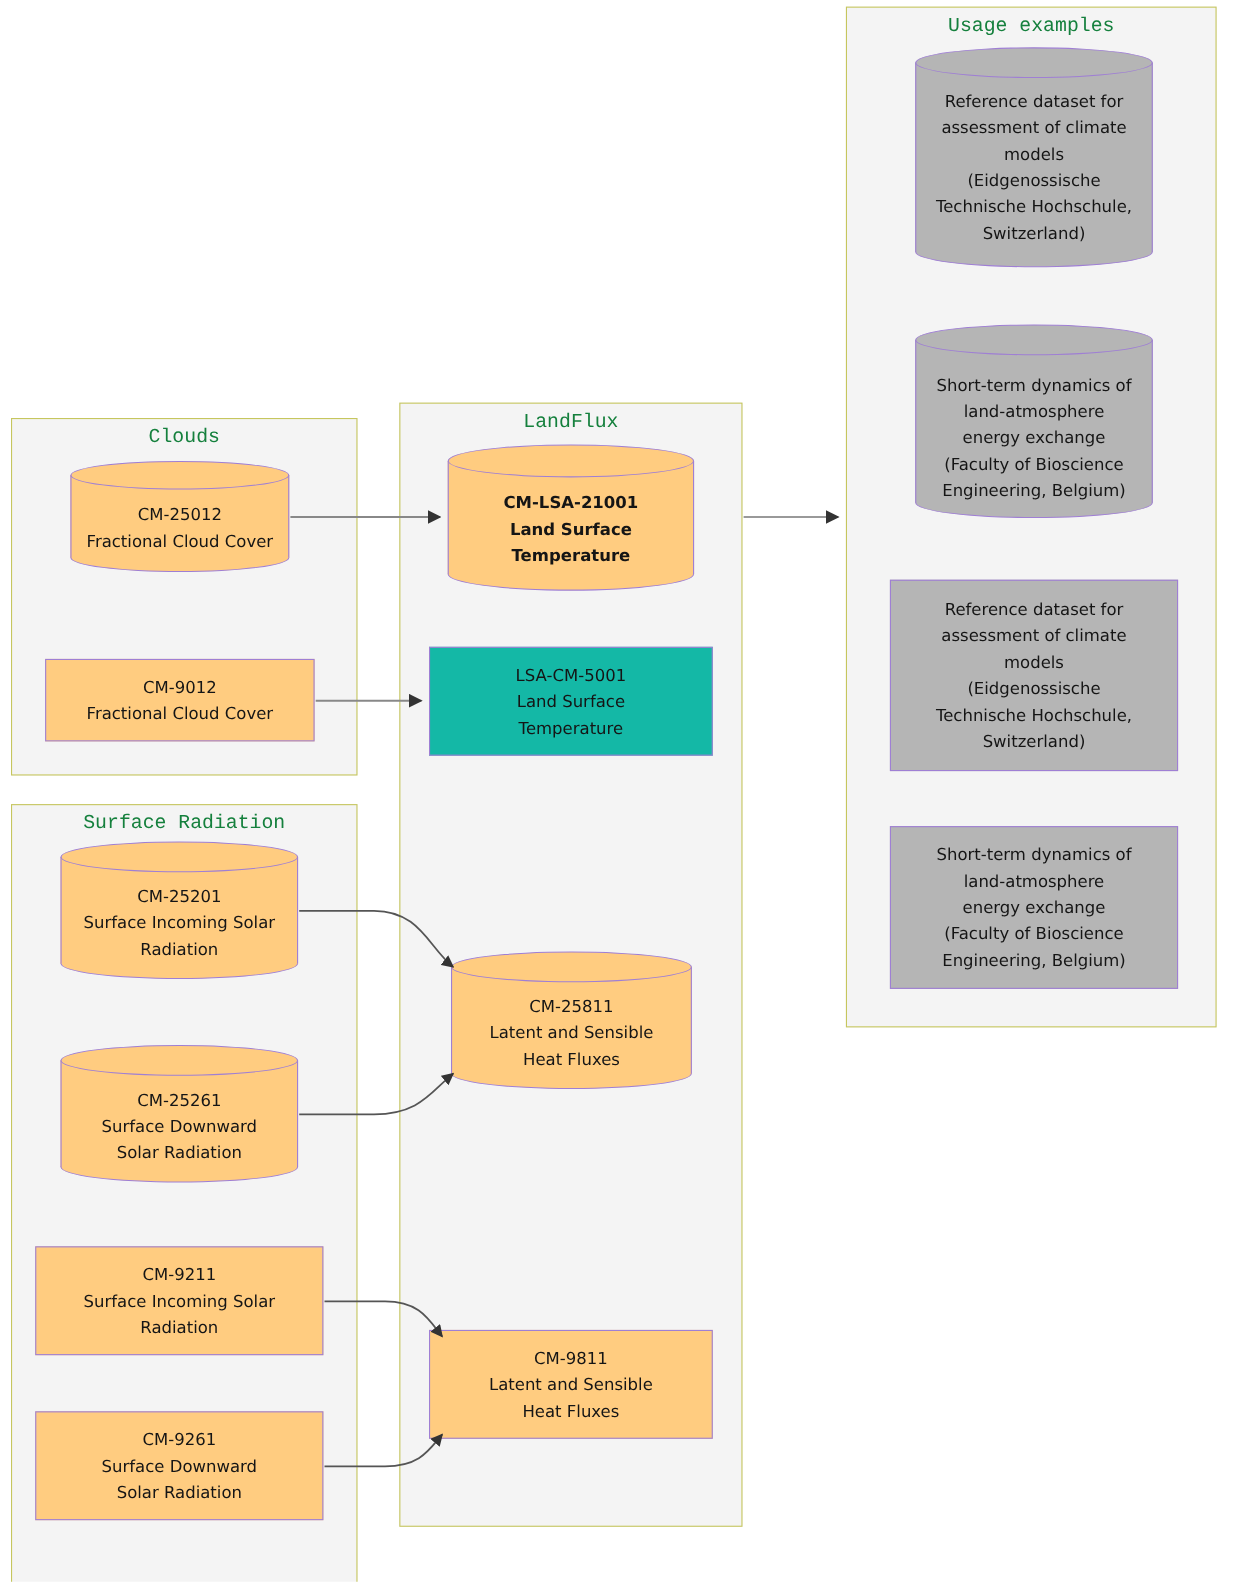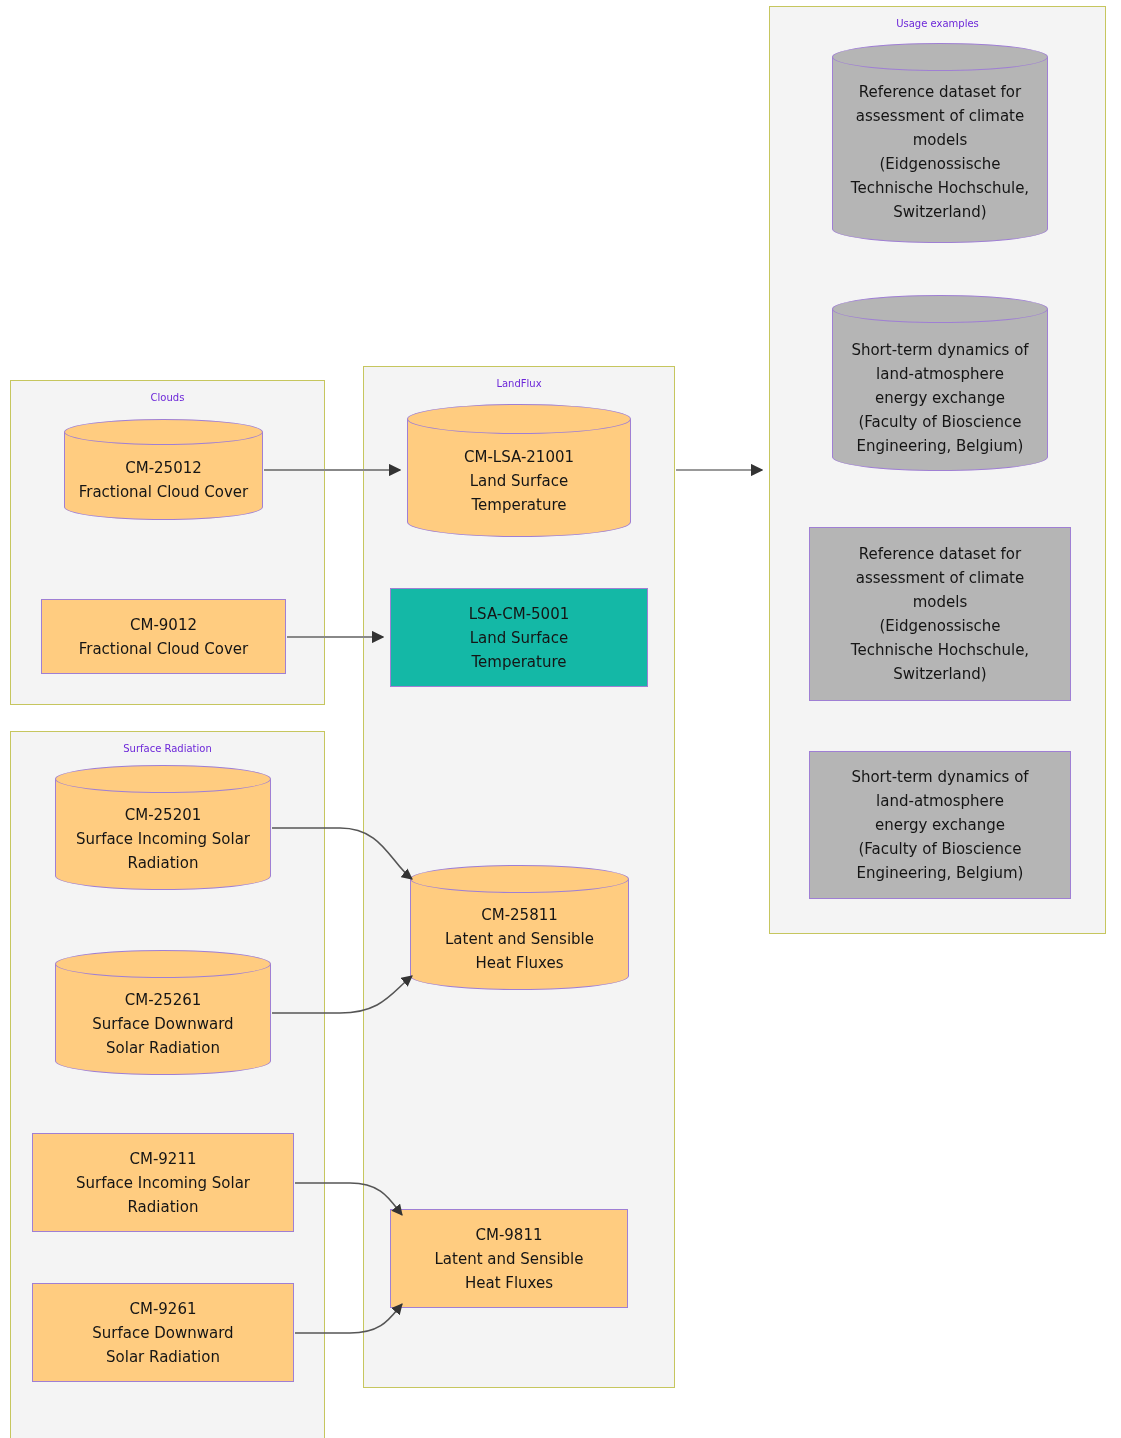--- a/index.html
+++ b/index.html
@@ -25,23 +25,24 @@
     background: #f4f4f4;
     border: 1.4px solid #c6c65e;
     box-sizing: border-box;
   }
   .panel-title {
     position: absolute;
     left: 0;
     right: 0;
     top: 8px;
     text-align: center;
-    font-size: 10px;
-    color: #6d28d9;
+    font-size: 18px;
+    color: #15803d;
     line-height: 18px;
+    font-family: Liberation Mono, monospace;
   }
   .node {
     position: absolute;
     box-sizing: border-box;
     display: flex;
     align-items: center;
     justify-content: center;
     text-align: center;
     font-size: 15px;
     line-height: 24px;
@@ -161,21 +162,21 @@
   </div>
 
   <div class="node rect" style="left:32px; top:1133px; width:262px; height:99px;">CM-9211
 Surface Incoming Solar
 Radiation</div>
 
   <div class="node rect" style="left:32px; top:1283px; width:262px; height:99px;">CM-9261
 Surface Downward
 Solar Radiation</div>
 
-  <div class="node cyl" style="left:407px; top:404px; width:224px; height:133px;">
+  <div class="node cyl" style="left:407px; top:404px; width:224px; height:133px;font-weight:bold;">
     <div class="cyl-top" style="height:30px;"></div>
     <div class="cyl-body" style="top:15px; height:103px;"></div>
     <div class="cyl-bottom" style="top:103px; height:30px;"></div>
     <div class="cyl-label" style="top:41px;">CM-LSA-21001
 Land Surface
 Temperature</div>
   </div>
 
   <div class="node rect salmon" style="left:390px; top:588px; width:258px; height:99px;">LSA-CM-5001
 Land Surface
@@ -183,21 +184,21 @@
 
   <div class="node cyl" style="left:410px; top:865px; width:219px; height:125px;">
     <div class="cyl-top" style="height:28px;"></div>
     <div class="cyl-body" style="top:14px; height:97px;"></div>
     <div class="cyl-bottom" style="top:97px; height:28px;"></div>
     <div class="cyl-label" style="top:38px;">CM-25811
 Latent and Sensible
 Heat Fluxes</div>
   </div>
 
-  <div class="node rect" style="left:390px; top:1209px; width:238px; height:99px;">CM-9811
+  <div class="node rect" style="left:390px; top:1209px; width:258px; height:99px;">CM-9811
 Latent and Sensible
 Heat Fluxes</div>
 
   <div class="node cyl grey" style="left:832px; top:43px; width:216px; height:200px;">
     <div class="cyl-top" style="height:28px;"></div>
     <div class="cyl-body" style="top:14px; height:172px;"></div>
     <div class="cyl-bottom" style="top:172px; height:28px;"></div>
     <div class="cyl-label" style="top:37px;">Reference dataset for
 assessment of climate
 models

